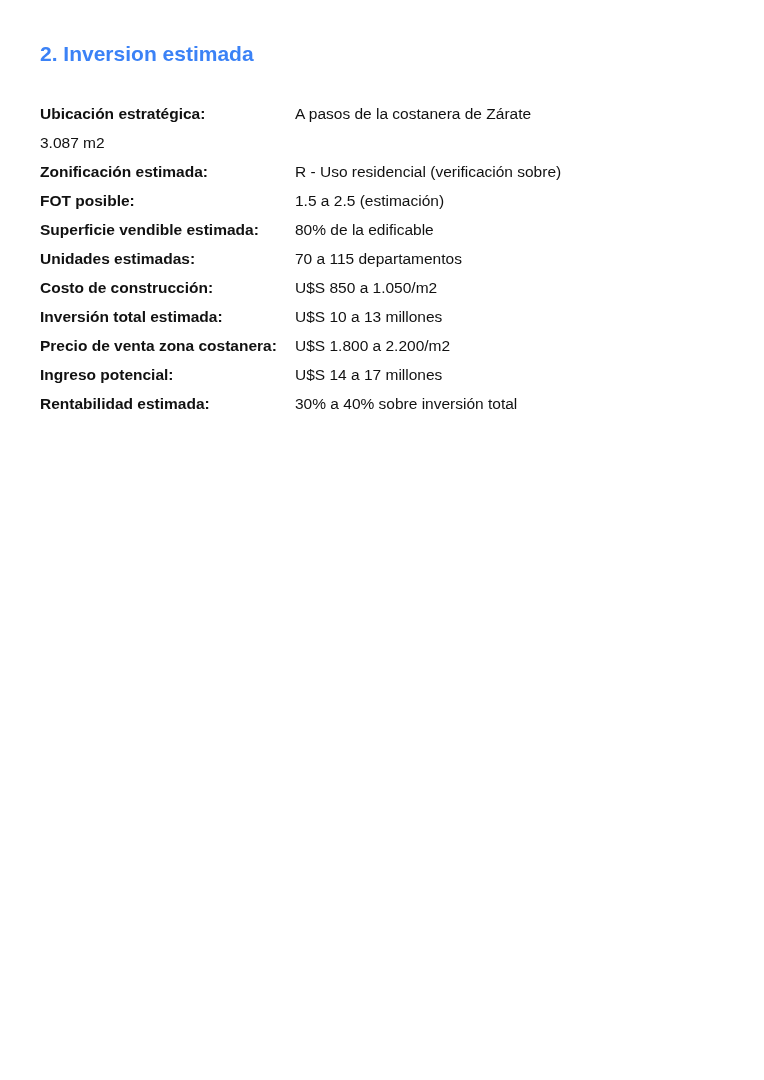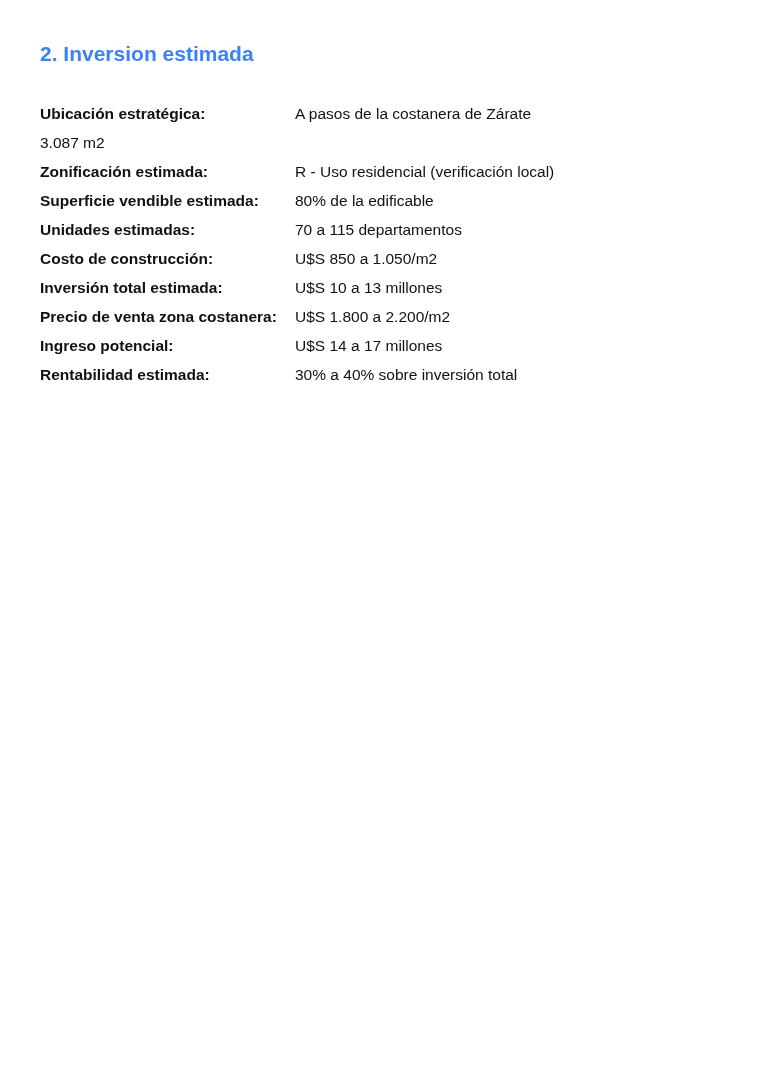--- a/index.html
+++ b/index.html
@@ -64,21 +64,25 @@
   <div class="rows">
     <div class="row">
       <span class="label">Ubicación estratégica:</span>
       <span class="value">A pasos de la costanera de Zárate</span>
     </div>
     <div class="row">
       <span class="value">3.087 m2</span>
     </div>
     <div class="row">
       <span class="label">Zonificación estimada:</span>
-      <span class="value">R - Uso residencial (verificación local)</span>
+      <span class="value">R - Uso residencial (verificación sobre)</span>
+    </div>
+    <div class="row">
+      <span class="label">FOT posible:</span>
+      <span class="value">1.5 a 2.5 (estimación)</span>
     </div>
     <div class="row">
       <span class="label">Superficie vendible estimada:</span>
       <span class="value">80% de la edificable</span>
     </div>
     <div class="row">
       <span class="label">Unidades estimadas:</span>
       <span class="value">70 a 115 departamentos</span>
     </div>
     <div class="row">

